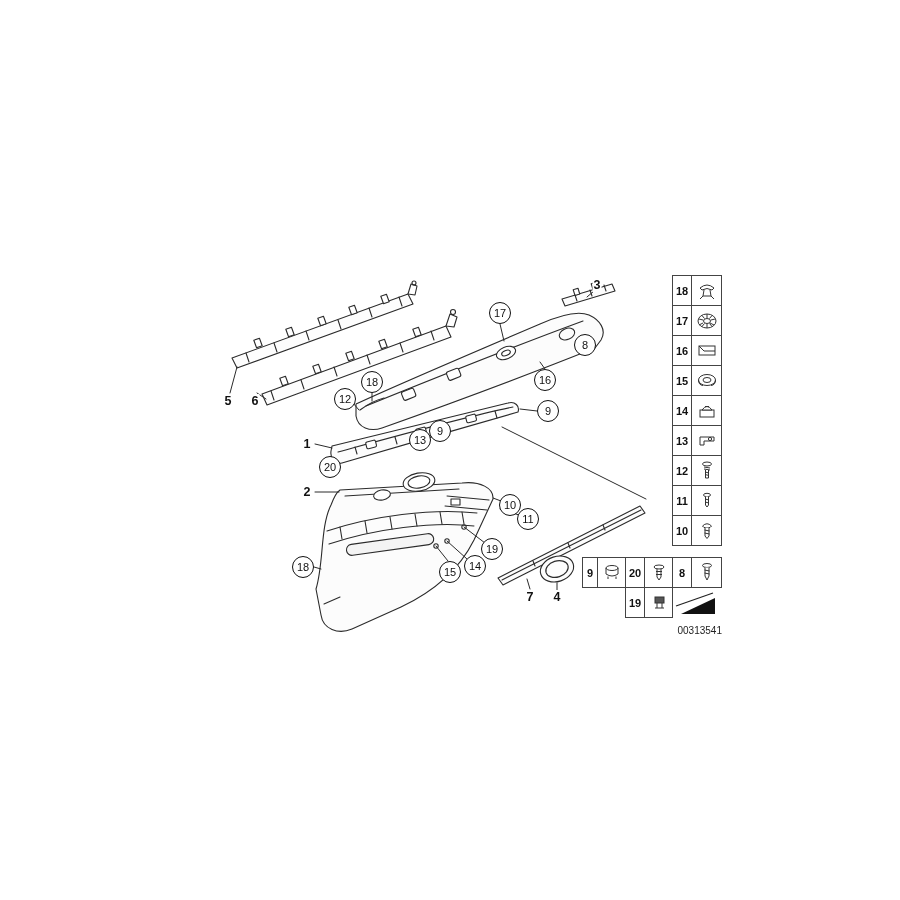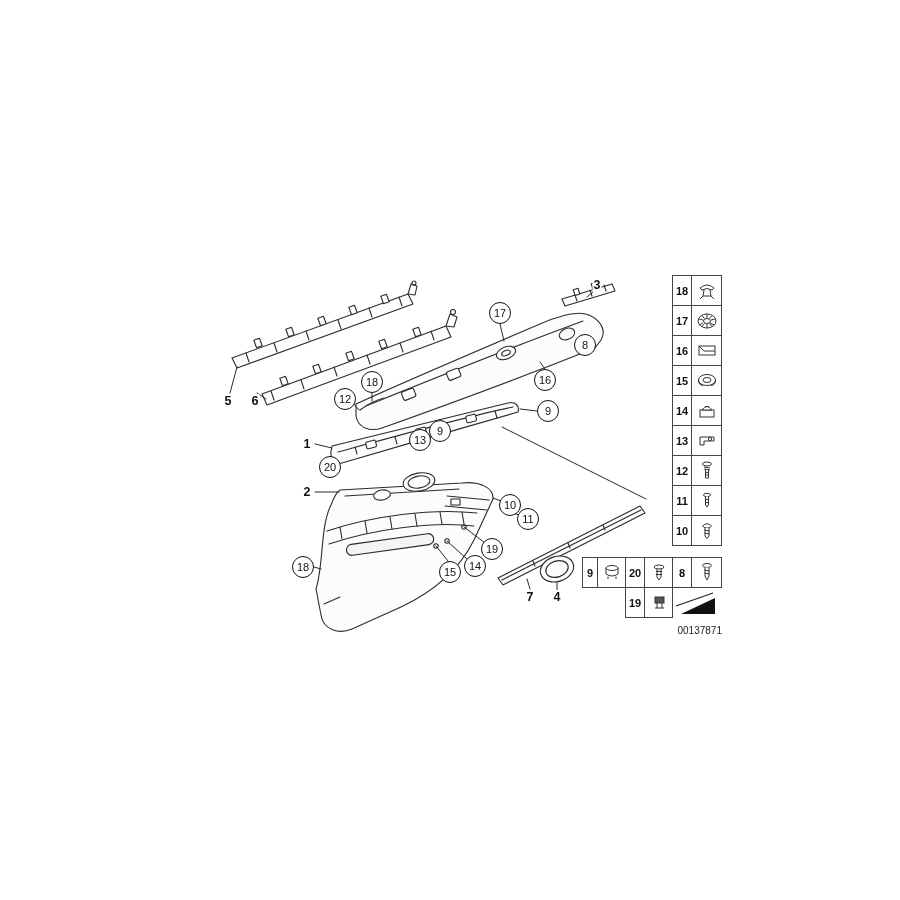--- a/index.html
+++ b/index.html
@@ -372,15 +372,15 @@
     </span>
   </div>
 
   <div class="arrow-box">
     <svg width="48" height="28" viewBox="0 0 48 28">
       <path d="M3,16 L40,3" stroke="#222" stroke-width="1.2" fill="none"></path>
       <polygon points="8,24 42,8 42,24" fill="#111"></polygon>
     </svg>
   </div>
 
-  <div class="image-number">00137871</div>
+  <div class="image-number">00313541</div>
 
 </div>
 
 </body></html>

